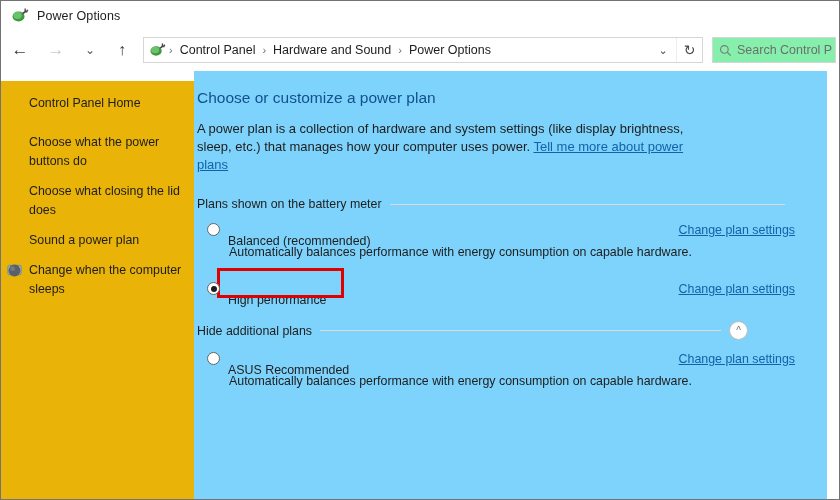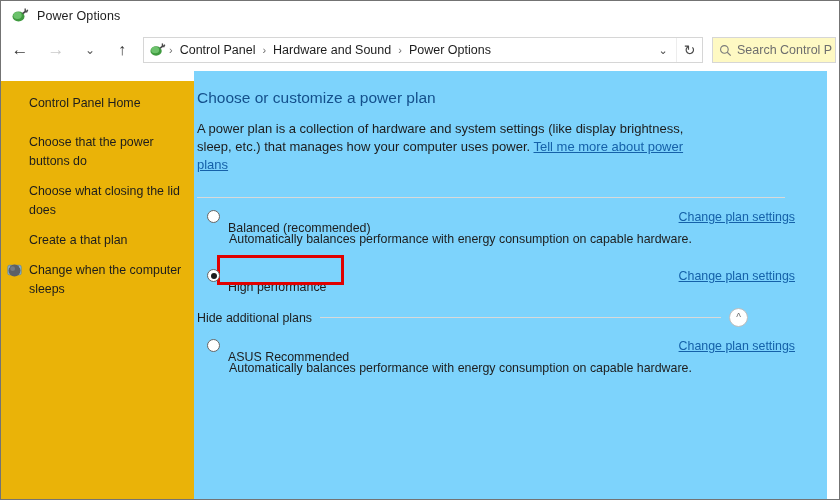--- a/index.html
+++ b/index.html
@@ -88,21 +88,21 @@
     width: 26px;
     border-left: 1px solid #ededed;
     display: flex; align-items: center; justify-content: center;
     color: #4a4a4a; font-size: 14px;
   }
 
   #searchbox {
     margin-left: 9px;
     height: 26px;
     width: 124px;
-    background: #fef9c3;
+    background: #86efac;
     border: 1px solid #d6d6d6;
     display: flex; align-items: center;
     overflow: hidden;
   }
   #searchbox .s-icon {
     width: 24px; flex: 0 0 24px;
     display: flex; align-items: center; justify-content: center;
     color: #7b7b7b;
   }
   #searchbox .s-ph {
@@ -279,27 +279,27 @@
       </span>
       <span class="s-ph">Search Control P</span>
     </div>
   </div>
 
   <div id="sidebar">
     <div class="side-item home">
       <span>Control Panel Home</span>
     </div>
     <div class="side-item">
-      <span>Choose that the power buttons do</span>
+      <span>Choose what the power buttons do</span>
     </div>
     <div class="side-item">
       <span>Choose what closing the lid does</span>
     </div>
     <div class="side-item">
-      <span>Create a that plan</span>
+      <span>Sound a power plan</span>
     </div>
     <div class="side-item link">
       <span class="sicon">
         <svg width="15" height="15" viewBox="0 0 16 16">
           <rect x="1" y="2.5" width="14" height="10" rx="1.6" fill="#9fc7e8" stroke="#5a86a8" stroke-width="1"></rect>
           <rect x="2.6" y="4" width="10.8" height="7" rx="0.8" fill="#e9f2fa"></rect>
           <path d="M4 11 L12 4.4" stroke="#b9d4e8" stroke-width="1.4"></path>
         </svg>
       </span>
     </div>
@@ -317,20 +317,21 @@
 
   <div id="main">
 
     <h1 id="page-title">Choose or customize a power plan</h1>
 
     <p id="intro">
       <span>A power plan is a collection of hardware and system settings (like display brightness, sleep, etc.) that manages how your computer uses power. </span><a href="#">Tell me more about power plans</a>
     </p>
 
     <div class="section-head">
+      <span class="sh-label">Plans shown on the battery meter</span>
       <span class="sh-rule"></span>
     </div>
 
     <div class="plan-row" style="margin-top:4px;">
       <span class="radio"></span>
       <span class="plan-name">Balanced (recommended)</span>
       <a href="#" class="plan-link">Change plan settings</a>
     </div>
     <div class="plan-desc">Automatically balances performance with energy consumption on capable hardware.</div>
 

